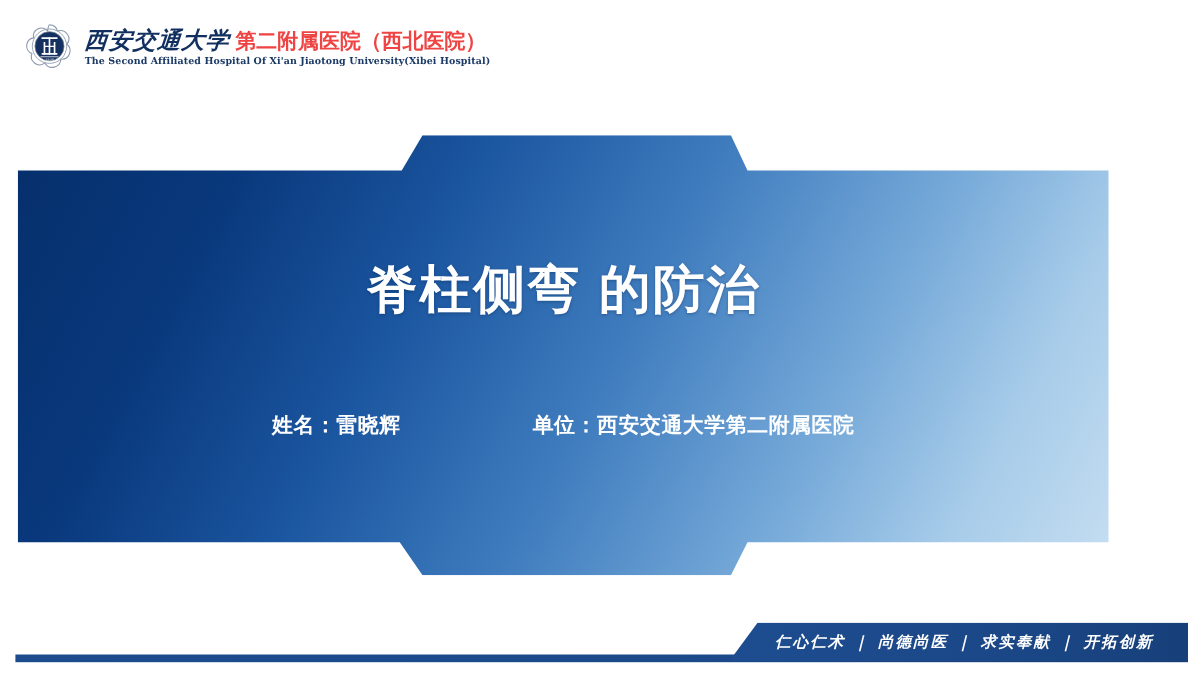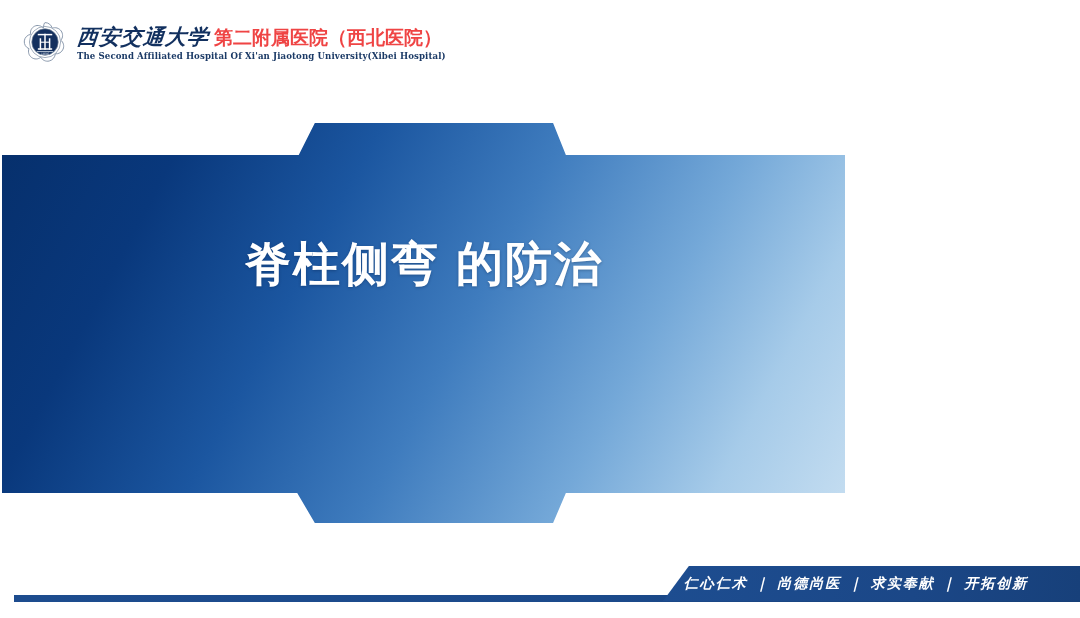--- a/index.html
+++ b/index.html
@@ -77,23 +77,23 @@
     font-size: 8.6px;
     letter-spacing: 0.1px;
     color: #1b3a66;
     margin-top: 3px;
     white-space: nowrap;
   }
 
   
   .banner {
     position: absolute;
-    left: 2px;
+    left: 16px;
     top: 122px;
-    width: 843px;
+    width: 992px;
     height: 402px;
   }
   .banner-shape {
     position: absolute;
     inset: 0;
     background: linear-gradient(118deg,
         #062f6b 0%,
         #09387c 18%,
         #1b56a0 36%,
         #3f7cbe 54%,
@@ -183,21 +183,21 @@
     position: absolute;
     left: 663px;
     top: 566px;
     width: 417px;
     height: 35px;
     background: linear-gradient(90deg, #1d4d90 0%, #1b4787 60%, #17407a 100%);
     -webkit-clip-path: polygon(6.2% 0%, 100% 0%, 100% 100%, 0% 100%);
     clip-path: polygon(6.2% 0%, 100% 0%, 100% 100%, 0% 100%);
     display: flex;
     align-items: center;
-    justify-content: center;
+    justify-content: flex-end;
     padding-right: 31px;
     box-sizing: border-box;
   }
   .slogan-text {
     font-family: "DejaVu Serif", "Liberation Serif", serif;
     font-style: italic;
     font-weight: bold;
     color: #ffffff;
     font-size: 14px;
     letter-spacing: 2px;
@@ -256,20 +256,24 @@
   </div>
 
   <div class="banner">
     <div class="banner-shape"></div>
     <div class="banner-content">
 
       <div class="title">
         <span>脊柱侧弯</span><span class="title-gap"></span><span>的防治</span>
       </div>
 
+      <div class="meta-row">
+        <span class="meta-name"><span>姓名：</span><span>雷晓辉</span></span>
+        <span><span>单位：</span><span>西安交通大学第二附属医院</span></span>
+      </div>
 
     </div>
   </div>
 
   <div class="bottom-rule"></div>
 
   <div class="slogan-band">
     <span class="slogan-text">仁心仁术 ｜ 尚德尚医 ｜ 求实奉献 ｜ 开拓创新</span>
   </div>
 

